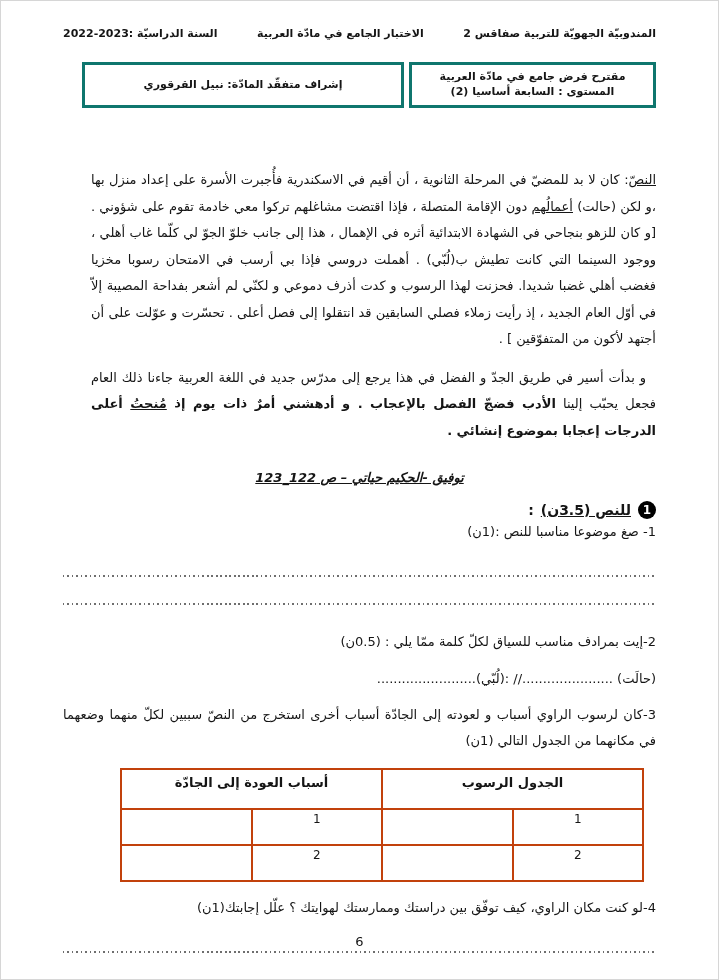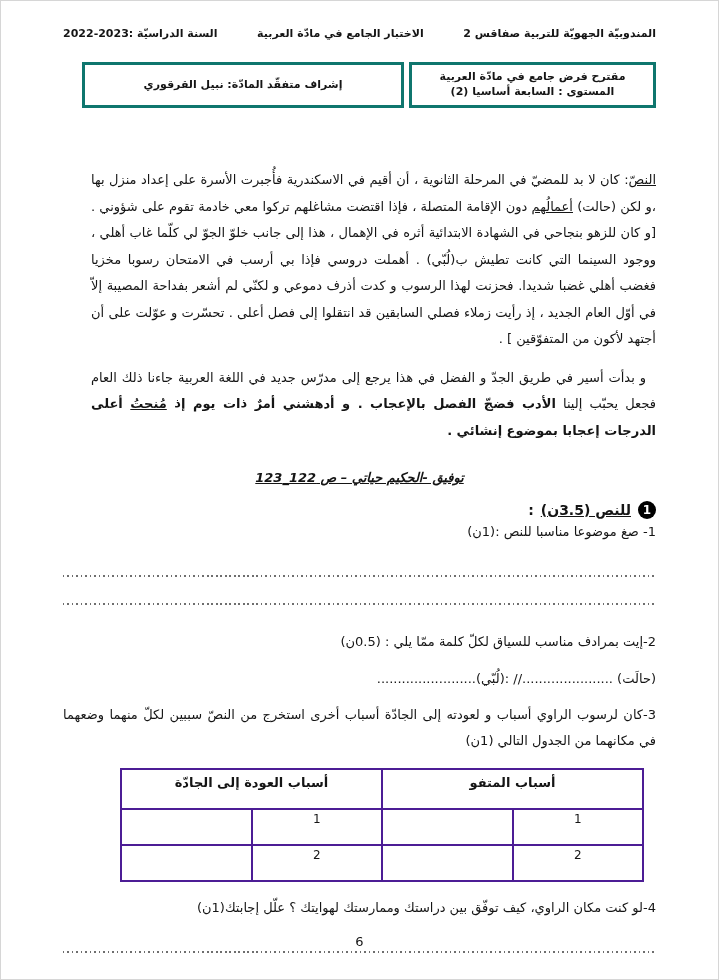--- a/index.html
+++ b/index.html
@@ -113,21 +113,21 @@
 
   
   table.answers {
     border-collapse: collapse;
     width: 524px;
     margin-top: 14px;
     margin-right: 12px;
     table-layout: fixed;
   }
   table.answers th, table.answers td {
-    border: 2px solid #4c1d95;
+    border: 2px solid #c2410c;
   }
   table.answers th {
     height: 40px;
     font-size: 13px;
     font-weight: 700;
     text-align: center;
     vertical-align: top;
     padding-top: 5px;
   }
   table.answers td { height: 36px; }
@@ -184,21 +184,21 @@
   <div class="dotline"></div>
 
   <div class="question" style="margin-top:24px;">2-إيت بمرادف مناسب للسياق لكلّ كلمة ممّا يلي : (0.5ن)</div>
   <div class="answer-inline">(حالَت) ......................//  :(لُبّي)........................</div>
 
   <div class="question" style="margin-top:16px;">3-كان لرسوب الراوي أسباب و لعودته إلى الجادّة أسباب  أخرى استخرج من النصّ سببين لكلّ منهما وضعهما في مكانهما من الجدول التالي (1ن)</div>
 
   <table class="answers">
     <tbody>
       <tr>
-        <th colspan="2">أسباب المتفو</th>
+        <th colspan="2">الجدول الرسوب</th>
         <th colspan="2">أسباب العودة إلى الجادّة</th>
       </tr>
       <tr>
         <td class="numcell">1</td>
         <td class="blankcell"></td>
         <td class="numcell">1</td>
         <td class="blankcell"></td>
       </tr>
       <tr>
         <td class="numcell">2</td>

